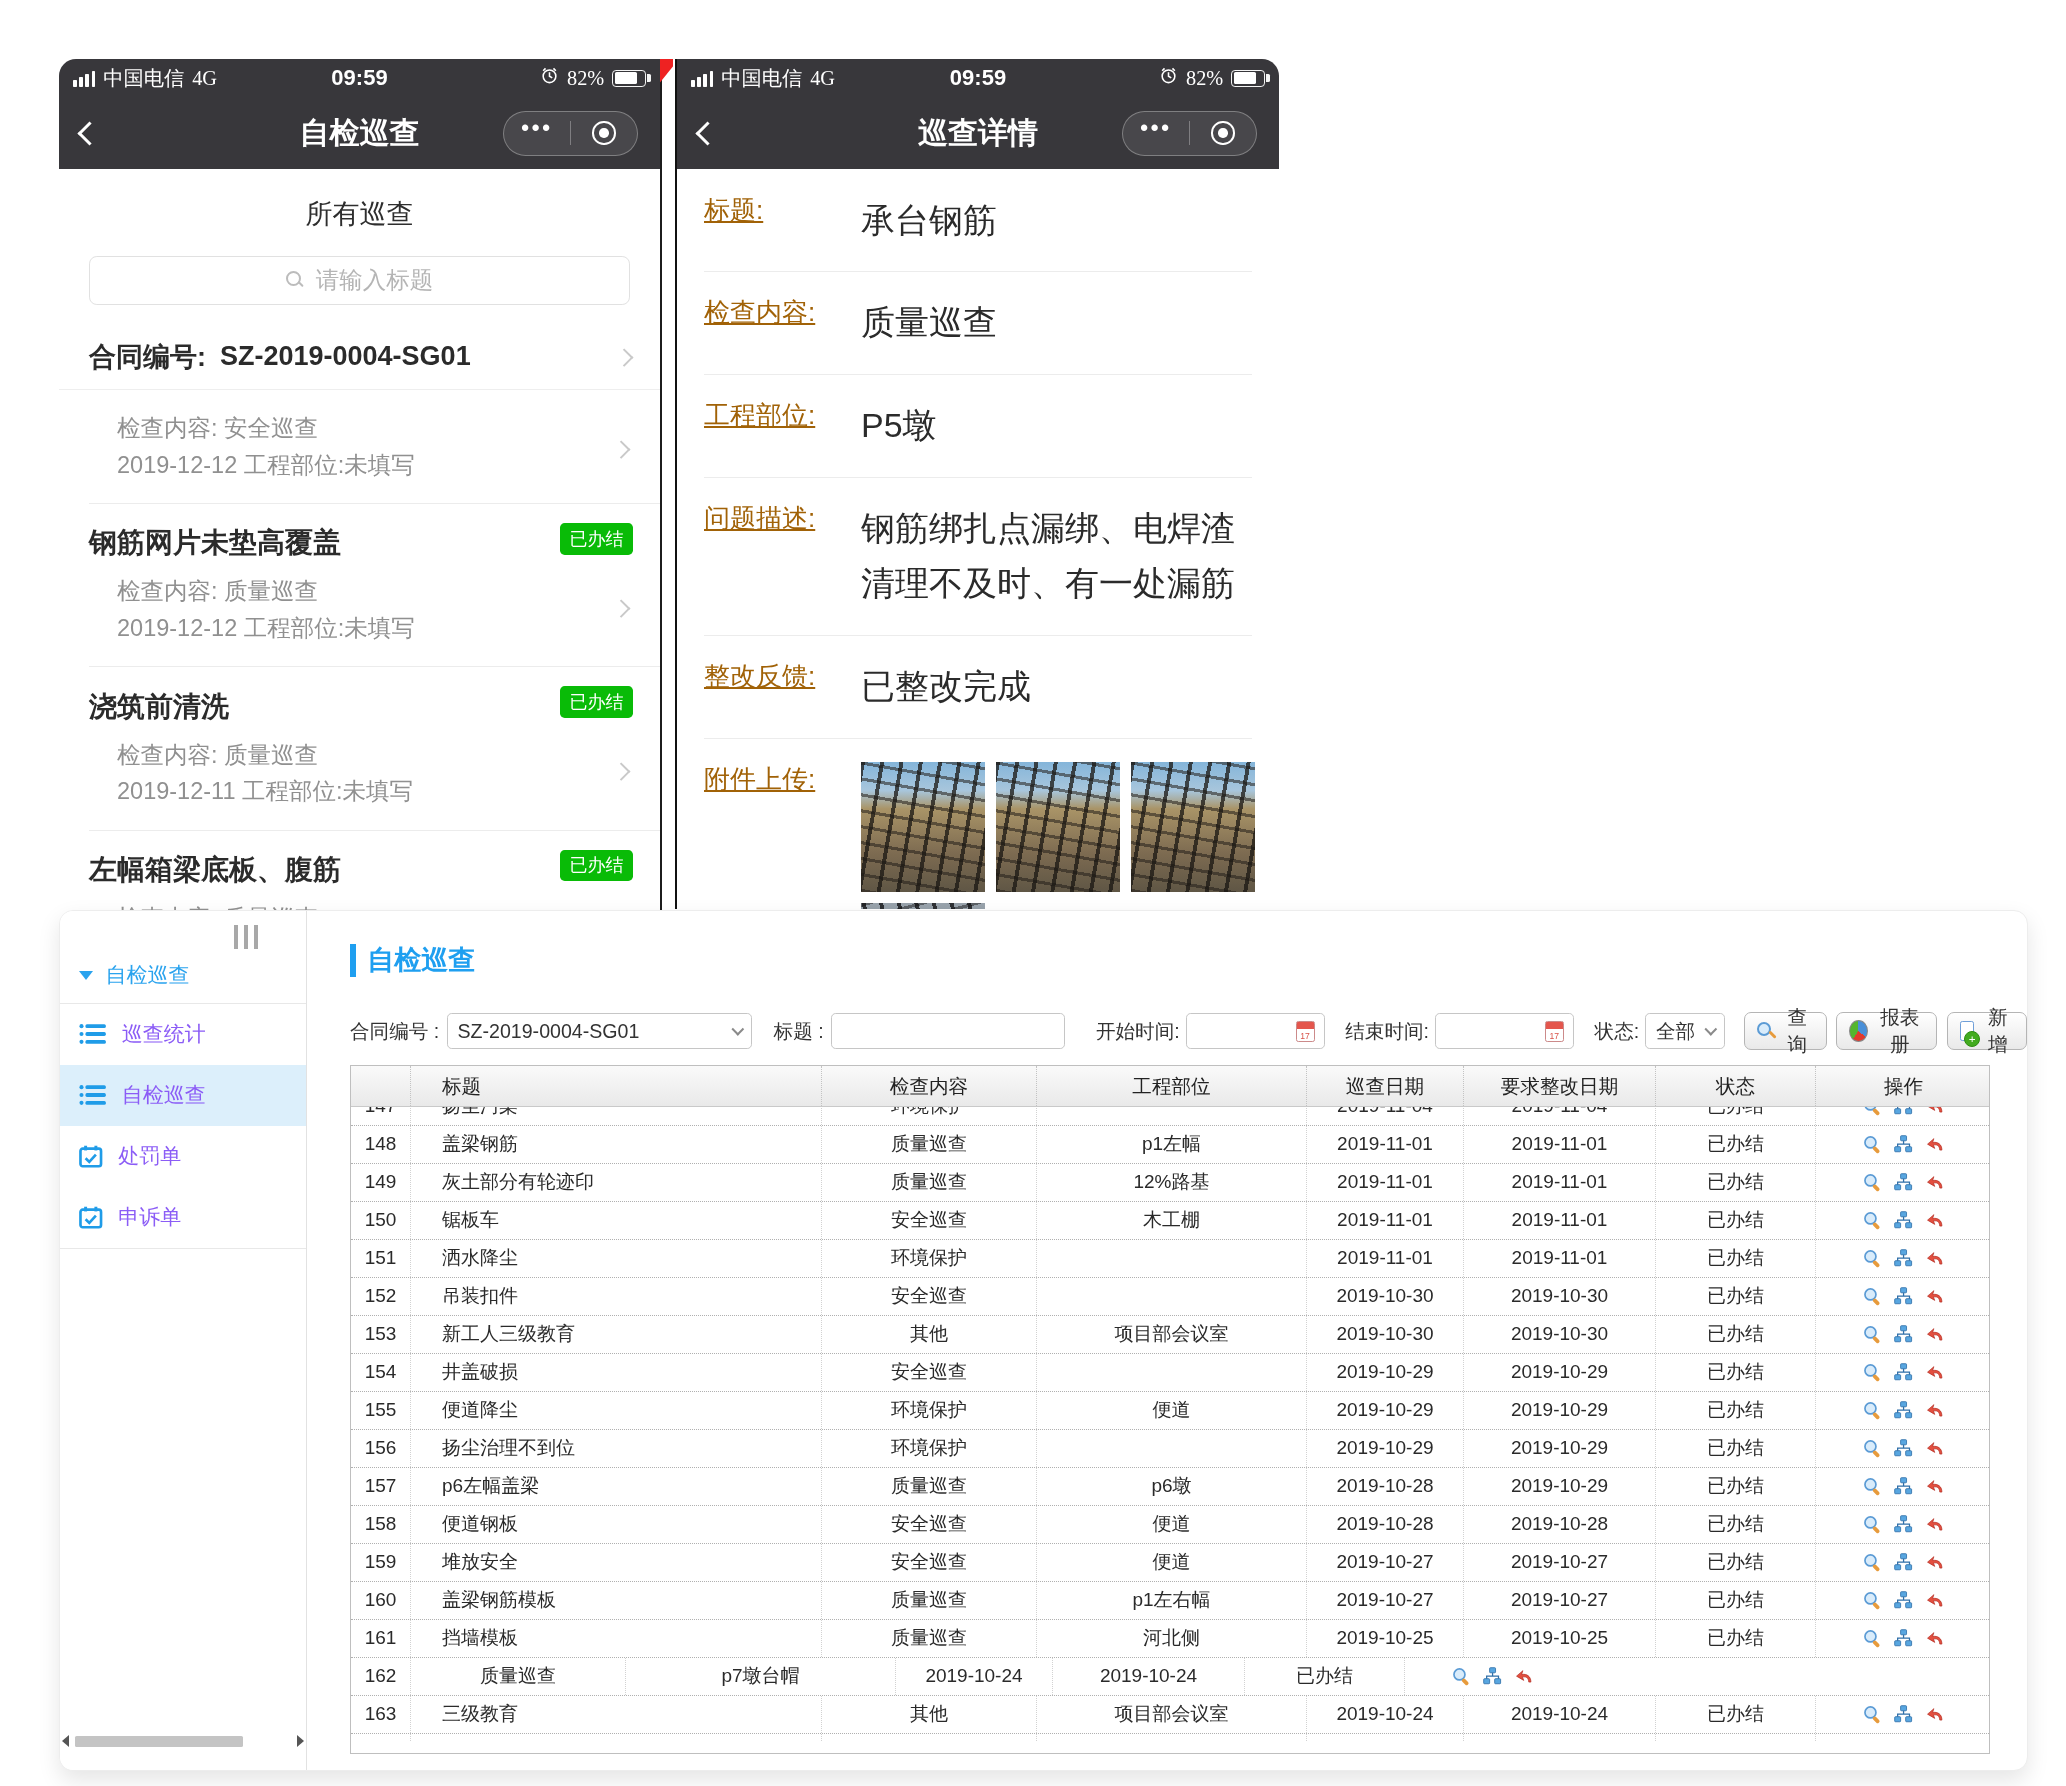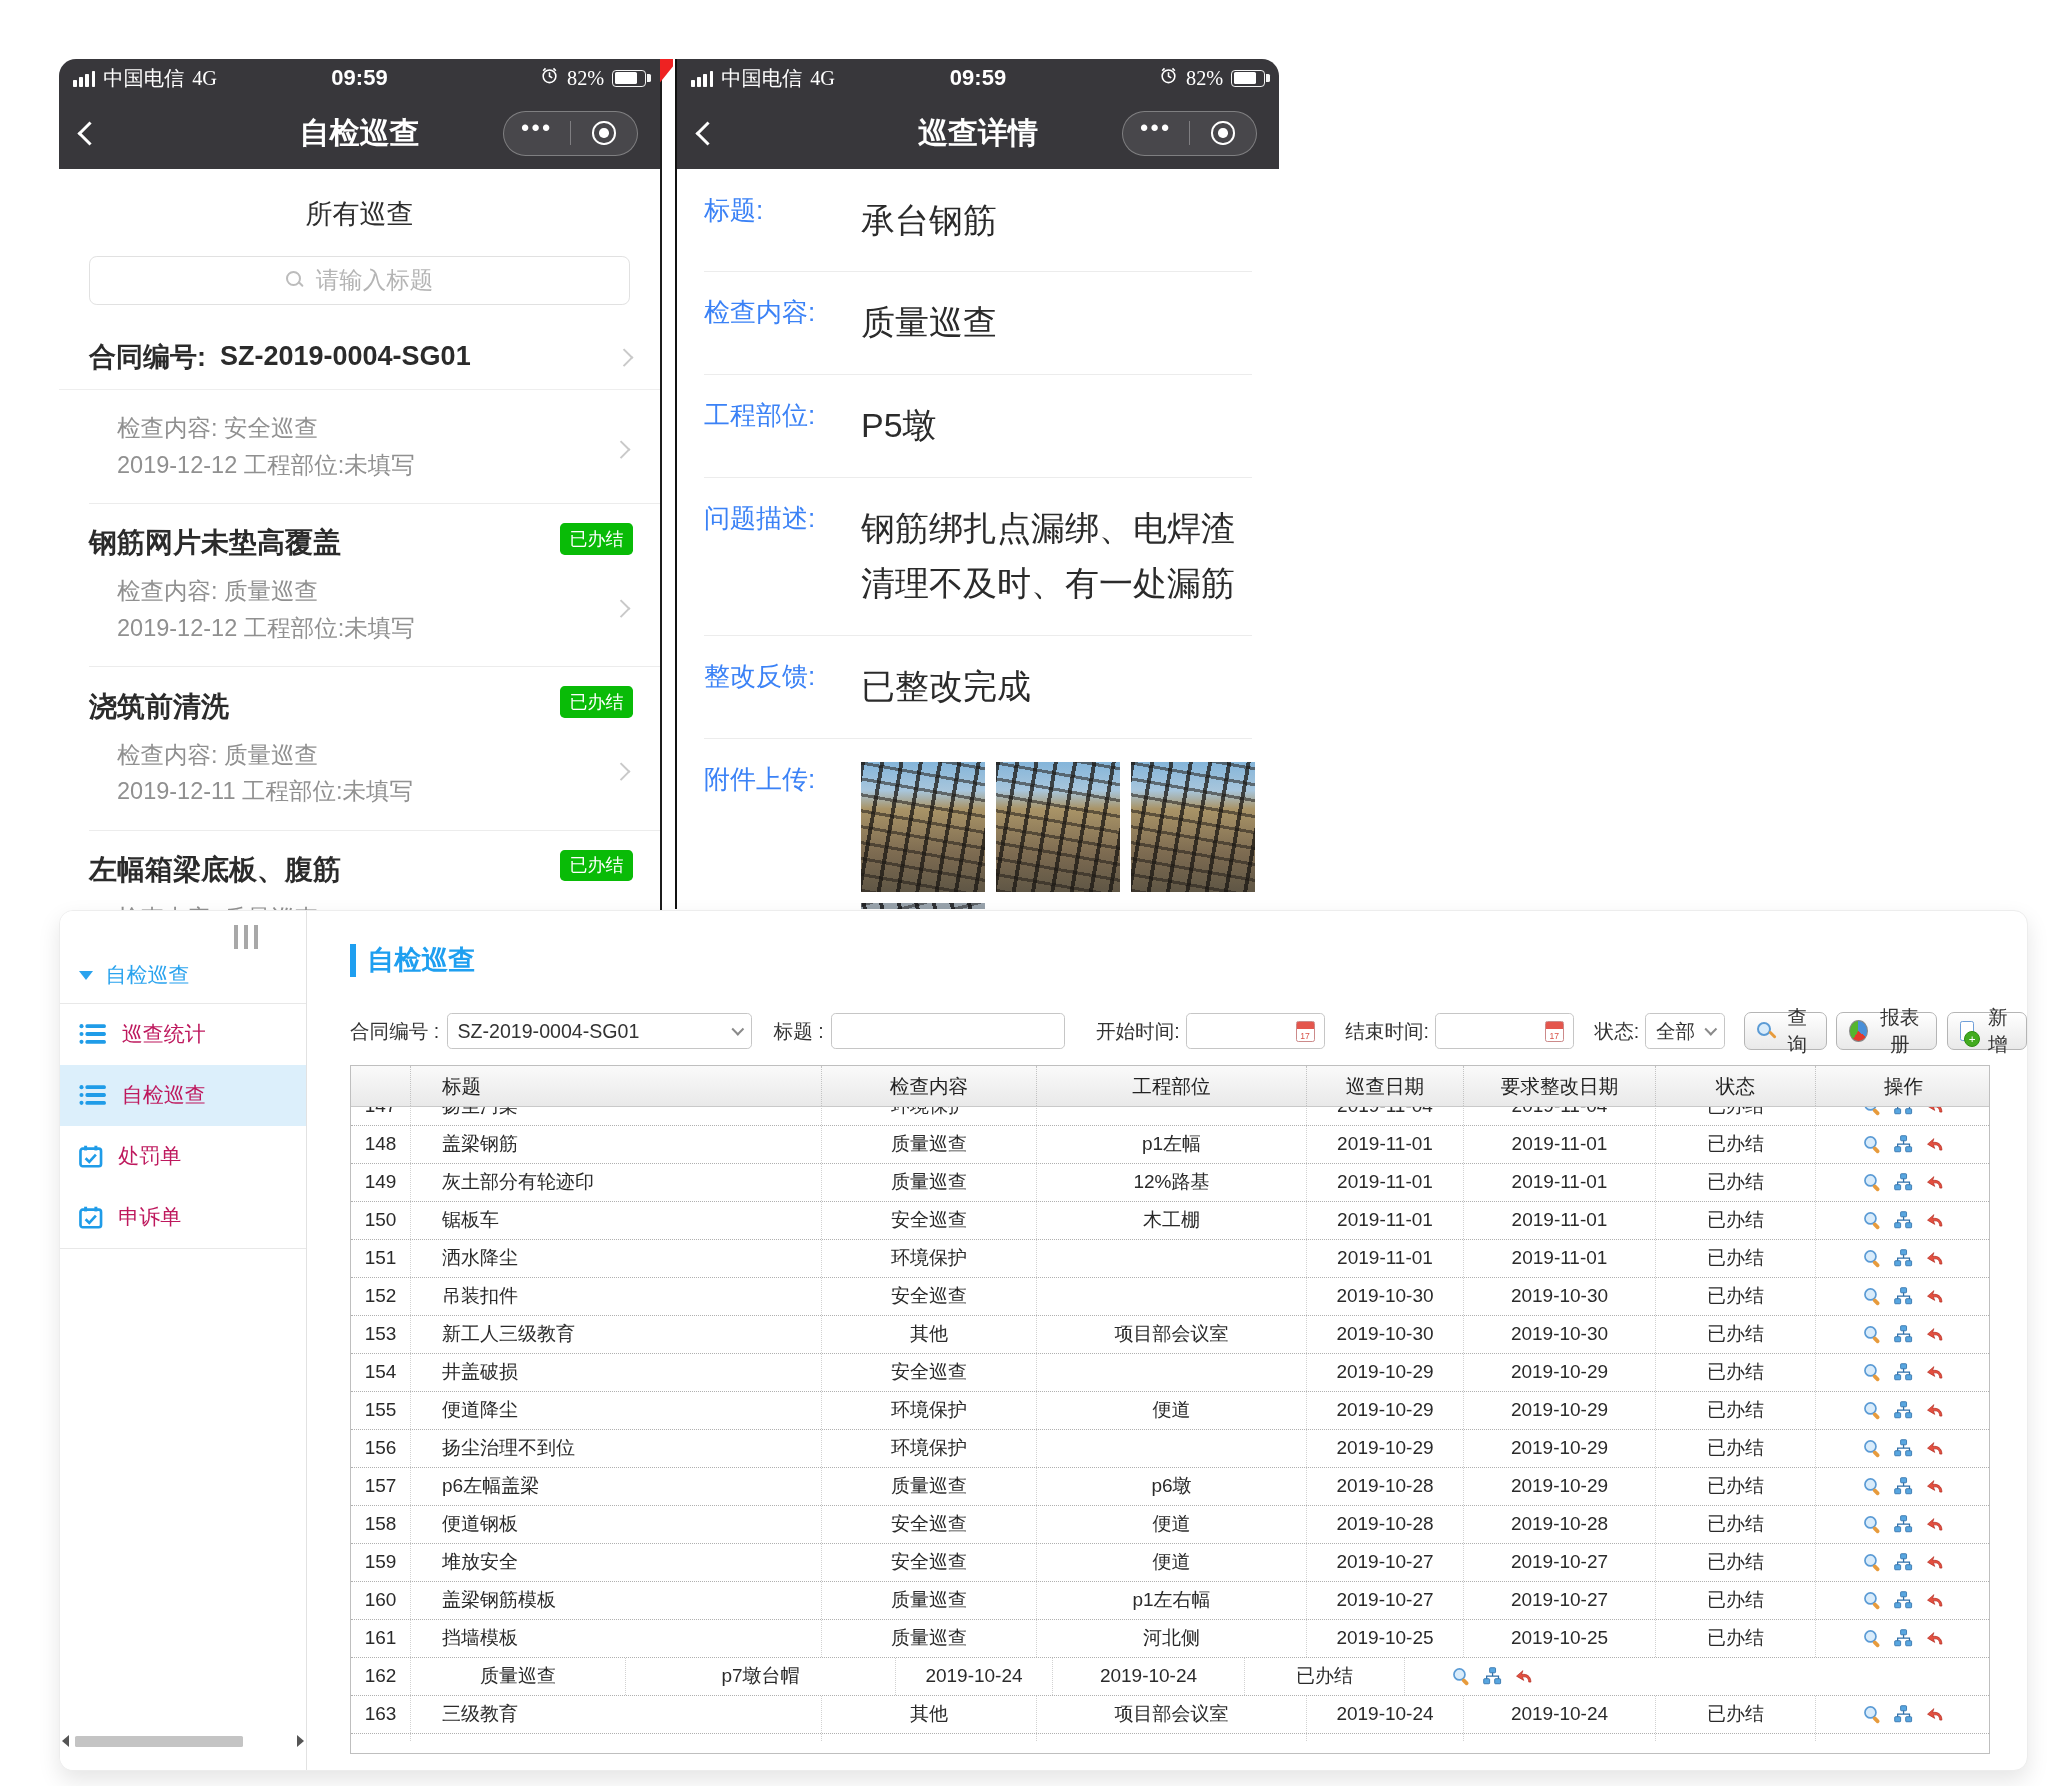--- a/index.html
+++ b/index.html
@@ -69,21 +69,21 @@
     font-size:18px; padding:3.9px 9.4px; border-radius:4.7px;
   }
   .badge:empty { display:none; }
   .p-item-line { font-size:23.5px; color:#909090; line-height:1.55;margin-left:28px; }
   .p-item .chev { position:absolute; right:33px; top:50%; margin-top:-3.1px; }
   .p-item.has-title .chev { top:62%; }
   .p-sep { height:0.8px; background:#ececec; margin:0 0 0 30px; }
 
   
   .d-field { display:flex; padding:23.5px 27px; }
-  .d-label { width:157px; flex:none; font-size:26px; color:#3b82f6; }
+  .d-label { width:157px; flex:none; font-size:26px; color:#a16207;text-decoration:underline; }
   .d-value { flex:1; font-size:34px; color:#2b2b2b; line-height:1.62; }
   .d-sep { height:0.8px; background:#ececec; margin:0 27px; }
   .photo-grid { display:flex; flex-wrap:wrap; gap:11px; width:399px; }
   .photo {
     width:124px; height:130px;
     background:
       repeating-linear-gradient(100deg, rgba(25,22,18,.75) 0 3.9px, rgba(0,0,0,0) 3.9px 19px),
       repeating-linear-gradient(10deg, rgba(35,30,25,.55) 0 3.1px, rgba(0,0,0,0) 3.1px 15.7px),
       linear-gradient(180deg,#84b5da 0%,#a8c6dc 22%,#a99467 36%,#7d6b51 70%,#5f5645 100%);
   }
@@ -102,21 +102,21 @@
     position:absolute; left:59px; top:910px; width:1969px; height:861px;
     background:#fff; border:0.8px solid #ededed; border-radius:14px;
     box-shadow:0 9.4px 22px rgba(0,0,0,.10); z-index:5; overflow:hidden;
   }
   .sidebar { position:absolute; left:0; top:0; width:247px; height:100%; border-right:0.8px solid #e2e2e2; background:#fff; }
   .drag-handle { position:absolute; left:174px; top:14px; display:flex; gap:6.3px; }
   .drag-handle span { width:3.9px; height:23.5px; background:#a8a8a8; display:block; }
   .side-root { display:flex; align-items:center; gap:12.5px; padding:50px 0 14px 19px; color:#2AA3EE; font-size:21px; }
   .caret-down { width:0; height:0; border-left:7px solid transparent; border-right:7px solid transparent; border-top:9.4px solid #2AA3EE; }
   .side-div { height:0.8px; background:#e8e8e8; }
-  .side-item { display:flex; align-items:center; gap:15.7px; height:61px; padding-left:19px; font-size:21px; color:#be185d; cursor:pointer; }
+  .side-item { display:flex; align-items:center; gap:15.7px; height:61px; padding-left:19px; font-size:21px; color:#8b5cf6; cursor:pointer; }
   .side-item.active { background:#DCEFFB; }
   .side-hscroll { position:absolute; left:1.6px; bottom:22px; width:242px; height:14px; display:flex; align-items:center; }
   .hs-arrow { width:0; height:0; border-top:6.3px solid transparent; border-bottom:6.3px solid transparent; }
   .hs-left { border-right:7.8px solid #555; }
   .hs-right { border-left:7.8px solid #555; margin-left:auto; }
   .hs-thumb { width:168px; height:11px; background:#c4c4c4; margin-left:6.3px; border-radius:1.6px; }
 
   .main { position:absolute; left:247px; top:0; right:0; bottom:0; }
   .page-title { display:flex; align-items:center; gap:11px; margin:31px 0 0 43px; }
   .page-title .bar { width:6.3px; height:33px; background:#1F9FF0; }

